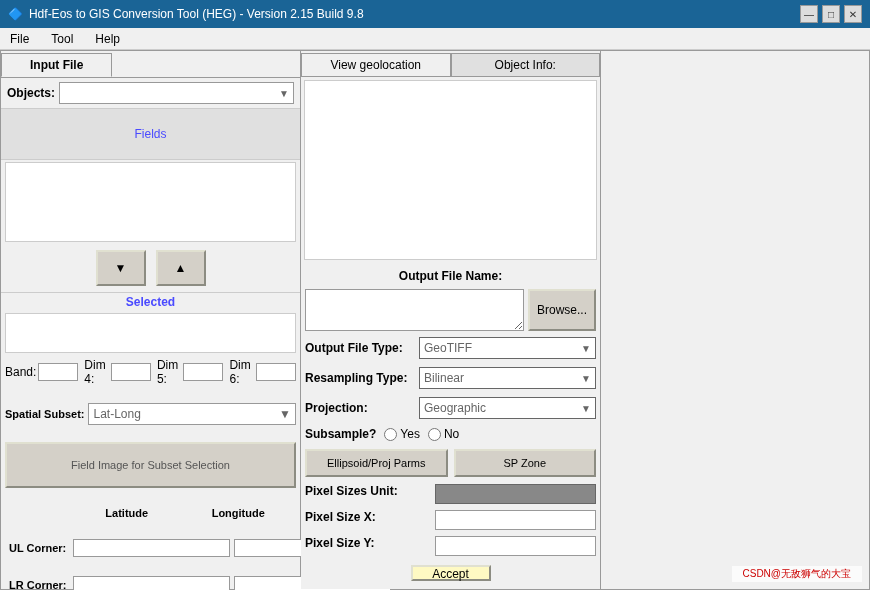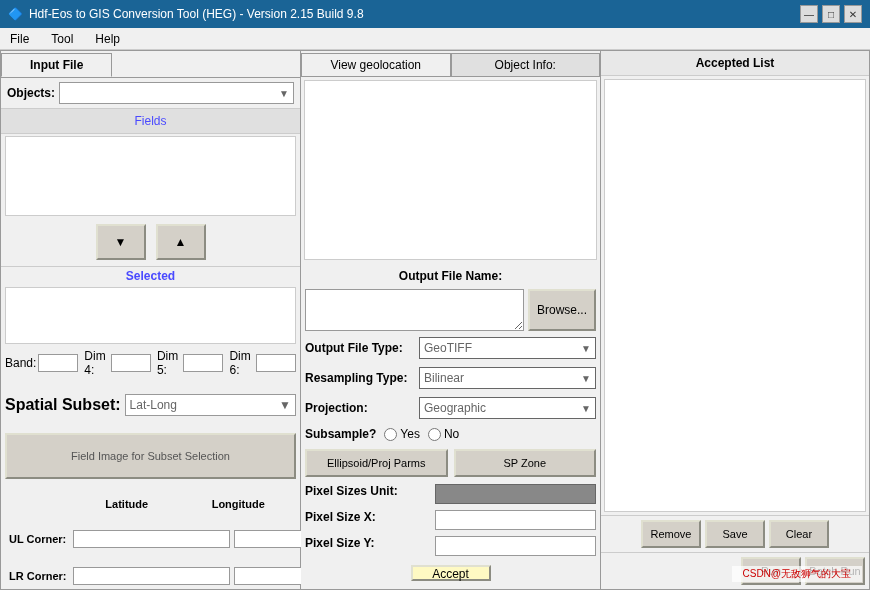--- a/index.html
+++ b/index.html
@@ -88,21 +88,21 @@
       background: white;
       display: flex;
       align-items: center;
       justify-content: space-between;
       padding: 0 4px;
     }
     .combo-arrow { font-size: 10px; color: #666; }
     
     .fields-header {
       text-align: center;
-      padding: 5px;
+      padding: 18px;
       background: #e0e0e0;
       border-bottom: 1px solid #ccc;
       font-size: 12px;
       color: #4a4aff;
     }
     
     .fields-list {
       flex: 1;
       background: white;
       border: 1px solid #ccc;
@@ -164,21 +164,21 @@
       border: 1px solid #999;
       background: white;
       font-size: 10px;
     }
     
     .spatial-row {
       display: flex;
       align-items: center;
       gap: 4px;
     }
-    .spatial-label { font-size: 16px; font-weight: bold; min-width: 75px; }
+    .spatial-label { font-size: 11px; font-weight: bold; min-width: 75px; }
     .spatial-combo {
       flex: 1;
       height: 22px;
       border: 1px solid #999;
       background: white;
       display: flex;
       align-items: center;
       justify-content: space-between;
       padding: 0 4px;
       font-size: 11px;
@@ -639,31 +639,16 @@
         <span class="pixel-label">Pixel Size Y:</span>
         <input class="pixel-input" style="">
       </div>
 
       <div class="accept-row">
         <button class="accept-btn">Accept</button>
       </div>
     </div>
   </div>
 
-  <div class="right-panel">
-    <div class="accepted-list-header">Accepted List</div>
-    <div class="accepted-list-area"></div>
-
-    <div class="right-buttons">
-      <button class="right-btn">Remove</button>
-      <button class="right-btn">Save</button>
-      <button class="right-btn">Clear</button>
-    </div>
-
-    <div class="bottom-right-buttons">
-      <button class="run-btn">Run</button>
-      <button class="run-btn">Batch Run</button>
-    </div>
-  </div>
 
 </div>
 
 <div class="watermark">CSDN@无敌狮气的大宝</div>
 
 </body></html>

